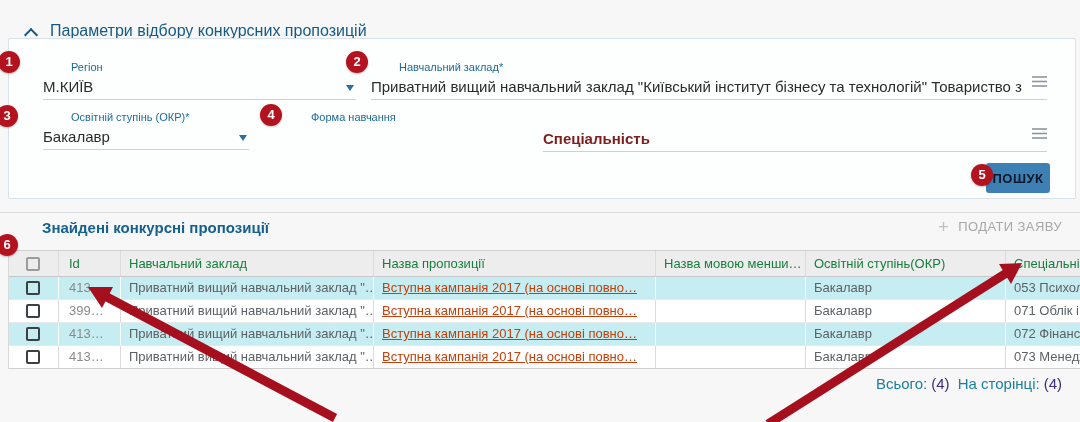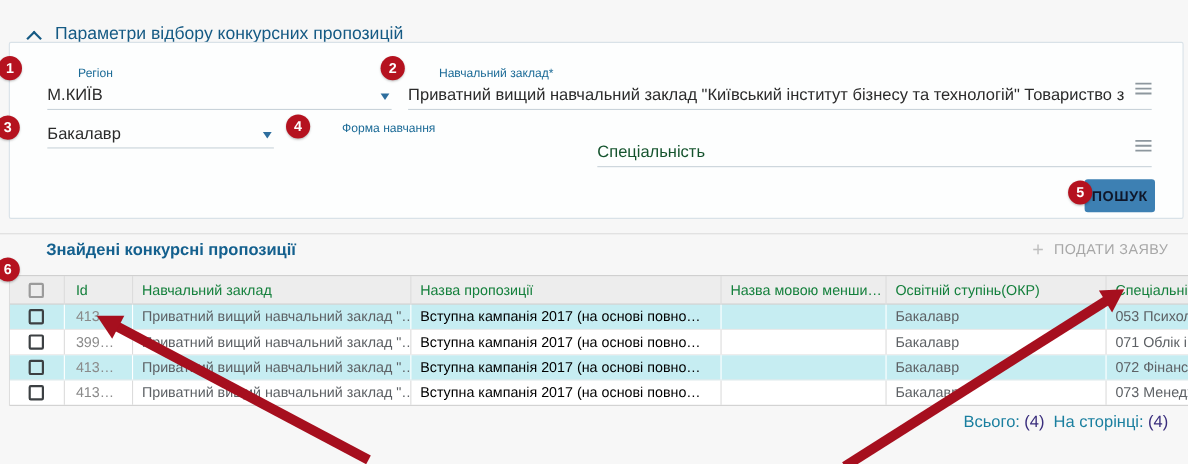--- a/index.html
+++ b/index.html
@@ -11,21 +11,21 @@
   .collapse-header { position:absolute; left:26px; top:22px; display:flex; align-items:center; gap:13px; color:#155a84; font-size:16px; cursor:pointer; }
   .chev { width:11px; height:11px; position:relative; top:2px; }
   .chev::before { content:""; position:absolute; left:0; top:2px; width:8px; height:8px; border-left:2px solid #155a84; border-top:2px solid #155a84; transform:rotate(45deg); }
 
   
   .panel { position:absolute; left:8px; top:38px; width:1068px; height:161px; background:#fdfefe; border:1px solid #d9e2e8; border-radius:2px; }
   .field { position:absolute; }
   .field .lbl { display:block; font-size:11px; color:#1c6b97; margin-bottom:3px;margin-left:28px; }
   .vrow { display:flex; justify-content:space-between; align-items:flex-end; border-bottom:1px solid #c9d3da; padding-bottom:4px; height:24px; }
   .vrow .val { font-size:15px; color:#2b2b2b; white-space:nowrap; overflow:hidden; }
-  .vrow .val.ph { color:#14532d; }
+  .vrow .val.ph { color:#7f1d1d;font-weight:bold; }
   .caret { width:0; height:0; border-left:4px solid transparent; border-right:4px solid transparent; border-top:6px solid #2e6e9e; margin:0 2px 4px 8px; flex:0 0 auto; }
   .listicon { flex:0 0 auto; margin:0 0 3px 8px; }
   .f-region  { left:34px;  top:22px; width:313px; }
   .f-inst    { left:362px; top:22px; width:676px; }
   .f-degree  { left:34px;  top:72px; width:206px; }
   .f-eduform { left:274px; top:72px; width:248px; }
   .f-spec    { left:534px; top:72px; width:504px; padding-top:17px; }
   .search-btn { position:absolute; left:977px; top:124px; width:64px; height:30px; background:#3d80b3; color:#0f172a; border:none; border-radius:3px; font-family:"Liberation Sans",sans-serif; font-size:13px; font-weight:bold; letter-spacing:.5px; cursor:pointer; }
 
   
@@ -47,21 +47,21 @@
   .row.hl .c { border-right-color:#ffffff; }
   .col-check  { width:50px; display:flex; align-items:center; padding-left:17px; }
   .col-id     { width:62px; padding-left:10px; color:#8a8a8a; }
   .col-inst   { width:253px; }
   .col-prop   { width:282px; }
   .col-min    { width:150px; }
   .col-degree { width:200px; }
   .col-spec   { width:155px; border-right:none; }
   .cb { display:inline-block; width:14px; height:14px; border:2px solid #3c4043; border-radius:2px; background:transparent; cursor:pointer; }
   .cb.hdr { border-color:#9b9b9b; }
-  .lnk { color:#000000; cursor:pointer; }
+  .lnk { color:#c2410c; text-decoration:underline; cursor:pointer; }
   .tfooter { position:absolute; right:18px; top:375px; font-size:15px; color:#1a7f9f; }
   .tfooter .num { color:#3a2e7d; }
   .tfooter span { margin-left:4px; }
 
   
   .badge { position:absolute; width:22px; height:22px; border-radius:50%; background:#b5121f; color:#fff; font-size:13px; font-weight:bold; text-align:center; line-height:22px; z-index:30; box-shadow:0 1px 2px rgba(0,0,0,.25); }
   .b1 { left:-2px;  top:51px; }
   .b2 { left:346px; top:51px; }
   .b3 { left:-4px;  top:105px; }
   .b4 { left:260px; top:104px; }
@@ -99,20 +99,21 @@
                 <line x1="0" y1="2" x2="15" y2="2"></line>
                 <line x1="0" y1="6.5" x2="15" y2="6.5"></line>
                 <line x1="0" y1="11" x2="15" y2="11"></line>
               </g>
             </svg>
         </span>
       </div>
     </div>
 
     <div class="field f-degree">
+      <span class="lbl">Освітній ступінь (ОКР)*</span>
       <div class="vrow">
         <span class="val">Бакалавр</span>
         <span class="caret"></span>
       </div>
     </div>
 
     <div class="field f-eduform">
       <span class="lbl">Форма навчання</span>
     </div>
 

